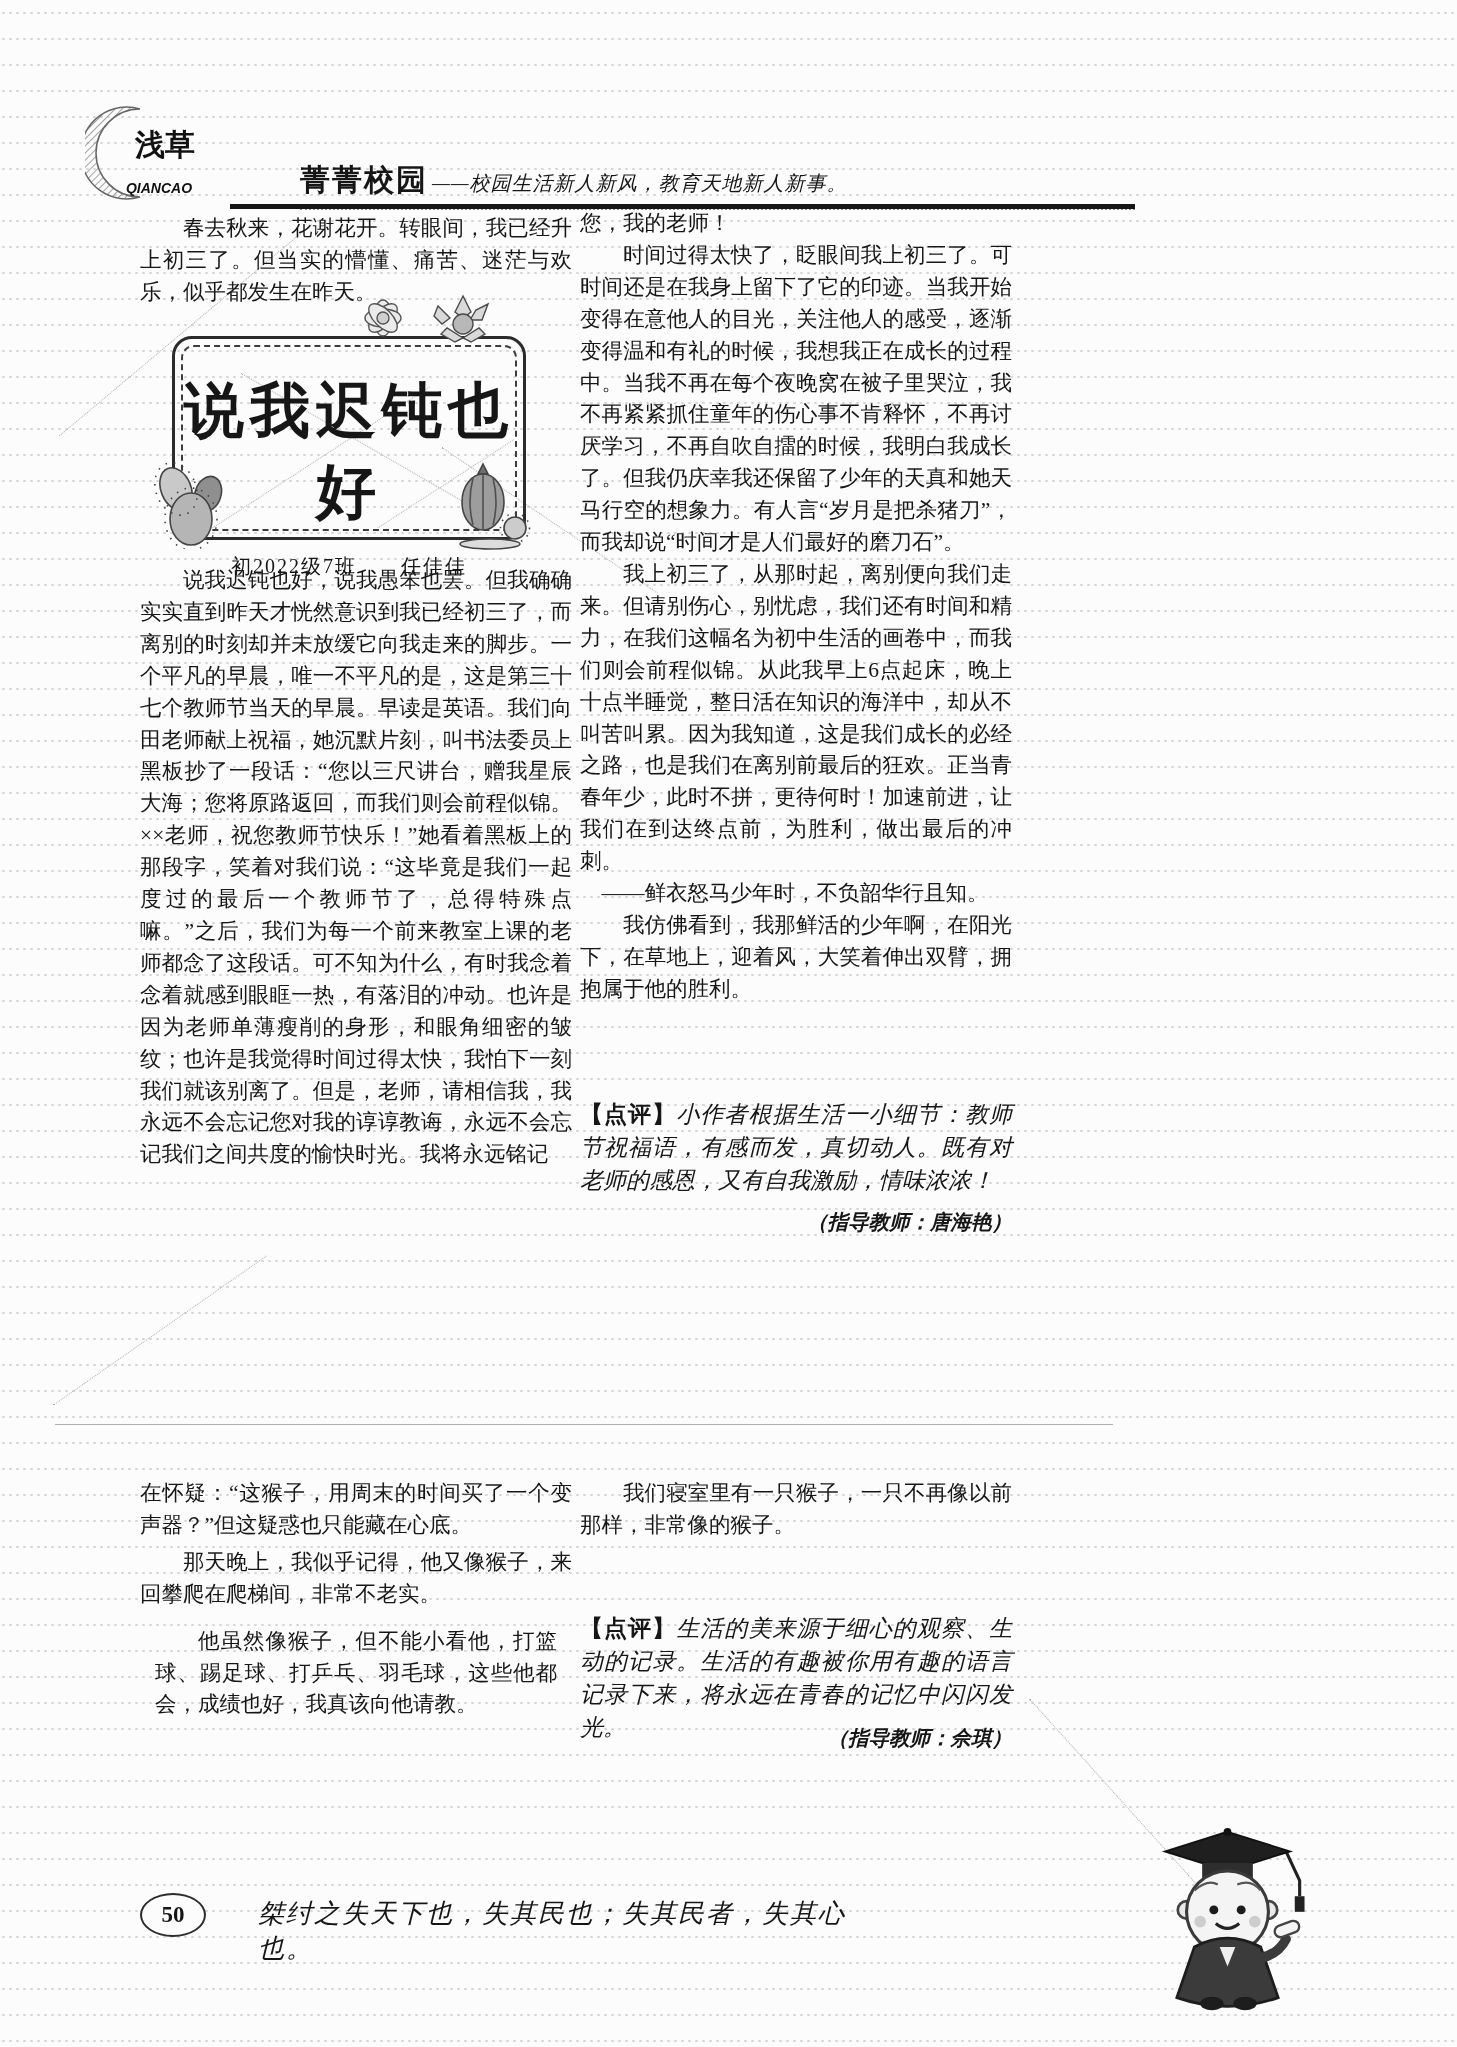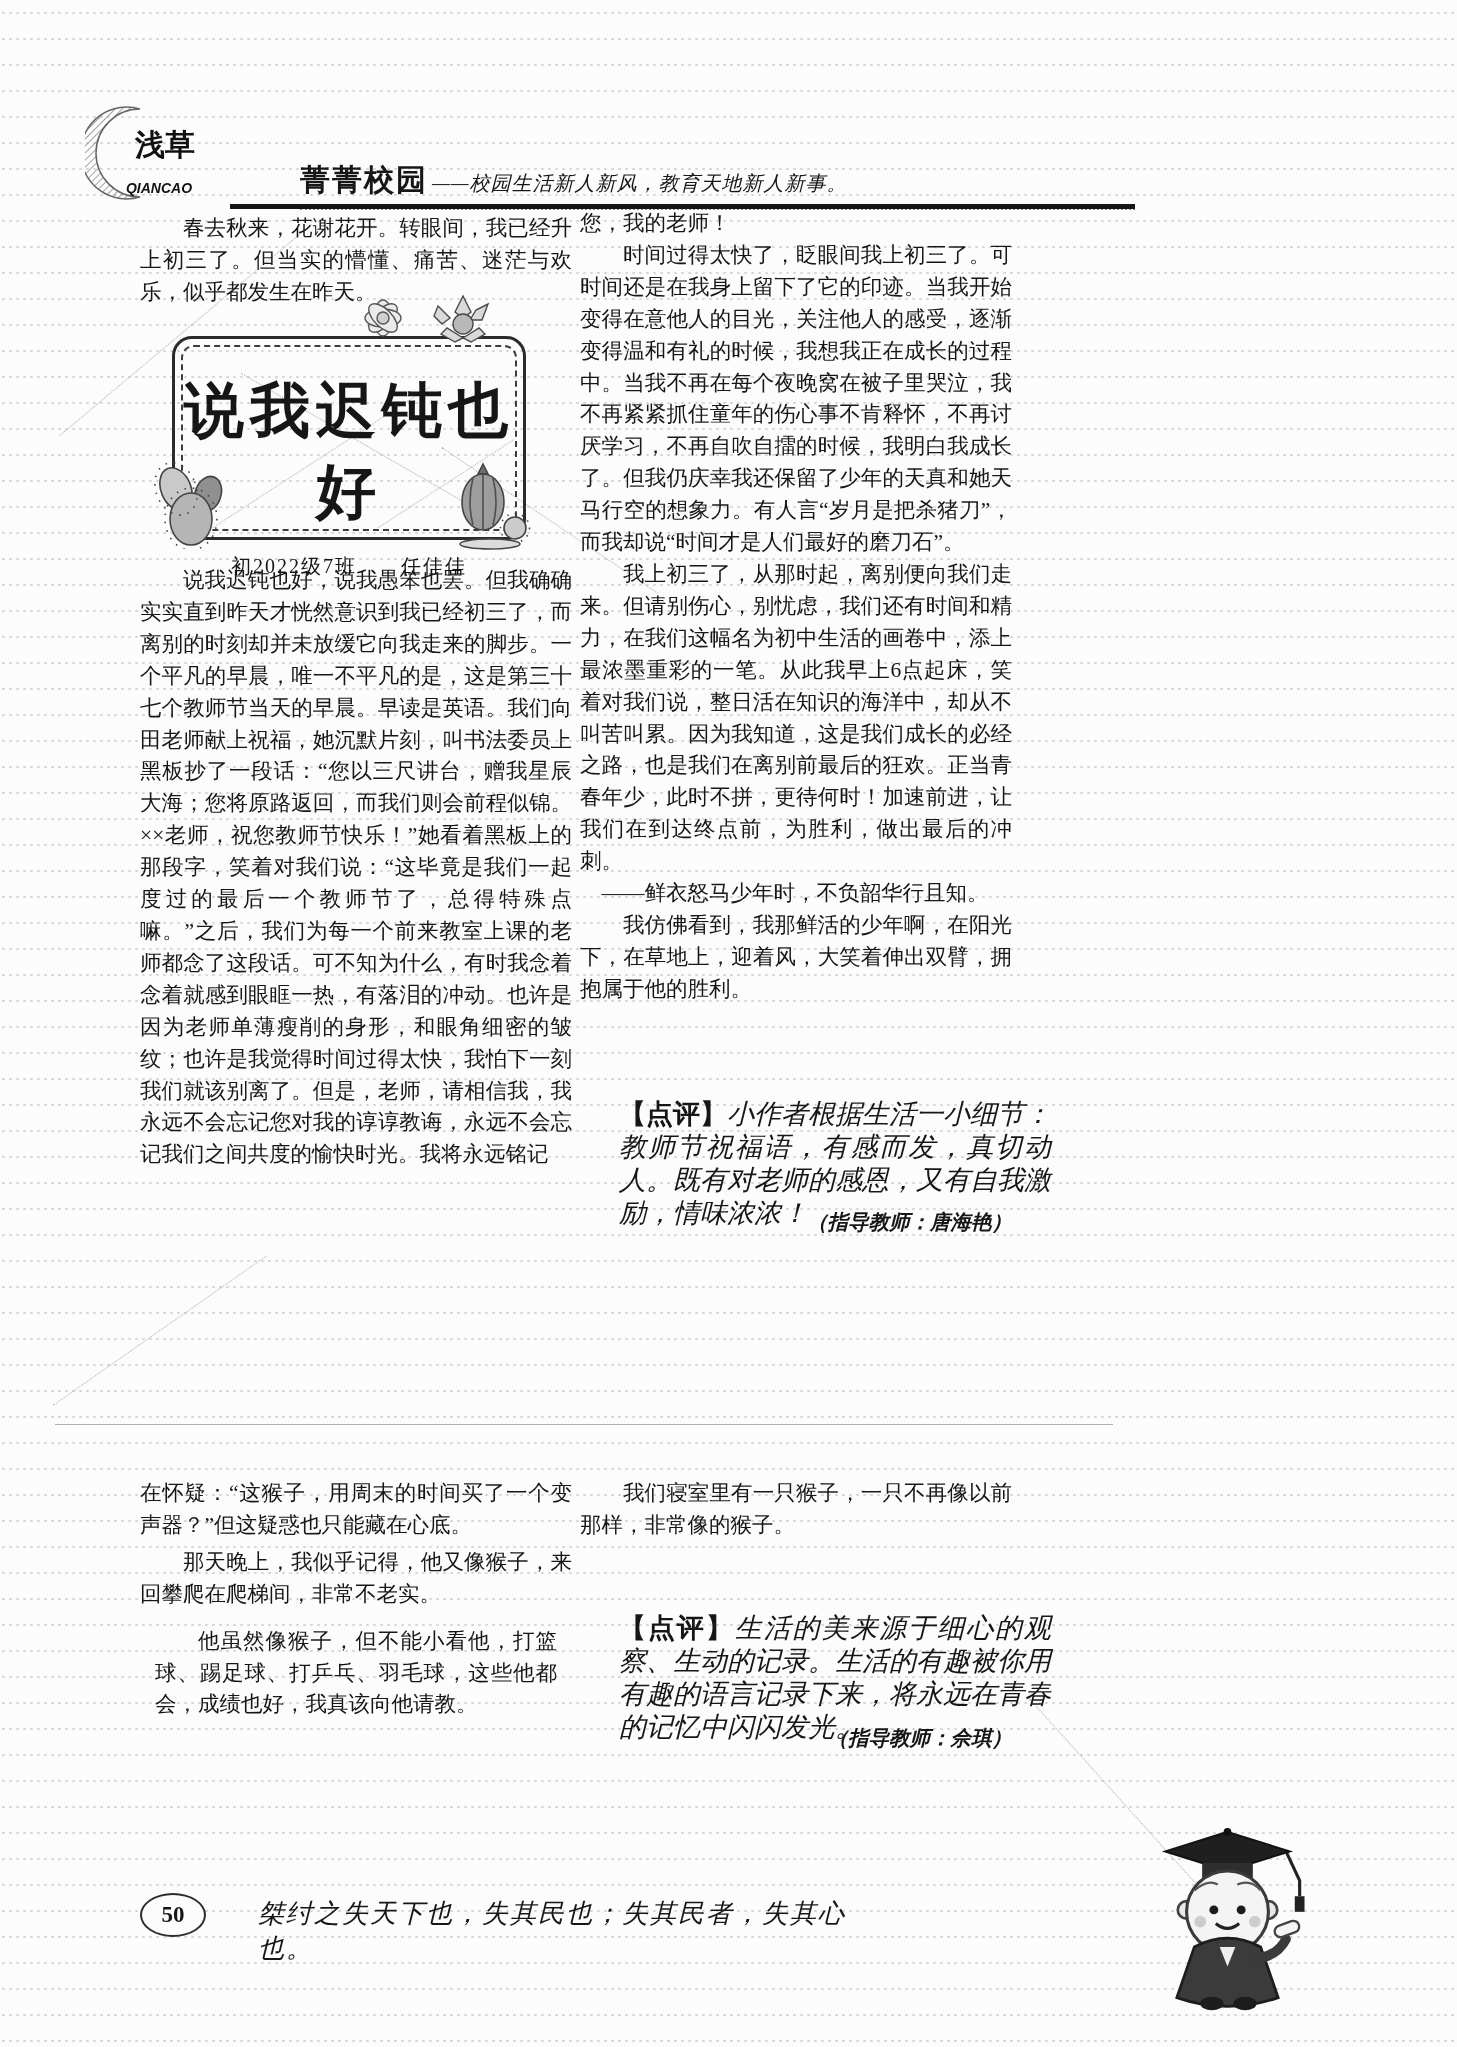--- a/index.html
+++ b/index.html
@@ -21,21 +21,21 @@
   .hei{font-family:"Liberation Sans","DejaVu Sans",sans-serif;}
   .section-title{font-weight:bold;font-size:30px;letter-spacing:2px;}
   .tagline{font-size:20px;font-style:italic;letter-spacing:1px;}
   .tagline-wrap{border-bottom:2px dotted #8a8a8a;padding-bottom:7px;}
   .rule-thick{height:5px;background:#161616;}
   .title-box{border:3px solid #2b2b2b;border-radius:20px;}
   .title-box-inner{position:absolute;inset:6px;border:2px dashed #3c3c3c;border-radius:13px;}
   .box-clip{position:absolute;inset:9px;overflow:hidden;border-radius:11px;}
   .essay-title{font-weight:800;font-size:60px;letter-spacing:6px;text-align:center;margin-top:32px;}
   .essay-byline{font-size:20px;letter-spacing:2px;text-align:center;margin-top:20px;}
-  .review{font-style:italic;font-size:27px;line-height:33px;text-align:justify;margin-left:39px;}
+  .review{font-style:italic;font-size:23px;line-height:33px;text-align:justify;}
   .review-label{font-weight:bold;font-style:normal;font-family:"Liberation Sans","DejaVu Sans",sans-serif;}
   .credit{font-weight:bold;font-style:italic;font-size:20.5px;text-align:right;padding-right:14px;}
   .closing-line{text-indent:1em;}
   .diag{border-top:1.6px dotted #b3b3b3;}
   .sep-line{border-top:1.5px solid #b0b0b0;}
   .page-badge{
     width:62px;height:40px;border:2.5px solid #2d2d2d;border-radius:50%;
     display:flex;align-items:center;justify-content:center;
     font-size:23px;font-weight:bold;background:#fcfcfc;
   }
@@ -120,21 +120,21 @@
       <circle cx="70" cy="76" r="14.5" fill="none" stroke-dasharray="1.5,6"></circle>
       <ellipse cx="45" cy="92" rx="30" ry="5" fill="#dcdcdc"></ellipse>
     </g>
   </svg>
 
   <p class="abs para col indent" style="left:140px;top:565px;margin:0;">说我迟钝也好，说我愚笨也罢。但我确确实实直到昨天才恍然意识到我已经初三了，而离别的时刻却并未放缓它向我走来的脚步。一个平凡的早晨，唯一不平凡的是，这是第三十七个教师节当天的早晨。早读是英语。我们向田老师献上祝福，她沉默片刻，叫书法委员上黑板抄了一段话：“您以三尺讲台，赠我星辰大海；您将原路返回，而我们则会前程似锦。××老师，祝您教师节快乐！”她看着黑板上的那段字，笑着对我们说：“这毕竟是我们一起度过的最后一个教师节了，总得特殊点嘛。”之后，我们为每一个前来教室上课的老师都念了这段话。可不知为什么，有时我念着念着就感到眼眶一热，有落泪的冲动。也许是因为老师单薄瘦削的身形，和眼角细密的皱纹；也许是我觉得时间过得太快，我怕下一刻我们就该别离了。但是，老师，请相信我，我永远不会忘记您对我的谆谆教诲，永远不会忘记我们之间共度的愉快时光。我将永远铭记</p>
 
   <div class="abs col" style="left:580px;top:208px;">
     <p class="para" style="margin:0;">您，我的老师！</p>
     <p class="para indent" style="margin:0;">时间过得太快了，眨眼间我上初三了。可时间还是在我身上留下了它的印迹。当我开始变得在意他人的目光，关注他人的感受，逐渐变得温和有礼的时候，我想我正在成长的过程中。当我不再在每个夜晚窝在被子里哭泣，我不再紧紧抓住童年的伤心事不肯释怀，不再讨厌学习，不再自吹自擂的时候，我明白我成长了。但我仍庆幸我还保留了少年的天真和她天马行空的想象力。有人言“岁月是把杀猪刀”，而我却说“时间才是人们最好的磨刀石”。</p>
-    <p class="para indent" style="margin:0;">我上初三了，从那时起，离别便向我们走来。但请别伤心，别忧虑，我们还有时间和精力，在我们这幅名为初中生活的画卷中，添上最浓墨重彩的一笔。从此我早上6点起床，笑着对我们说，整日活在知识的海洋中，却从不叫苦叫累。因为我知道，这是我们成长的必经之路，也是我们在离别前最后的狂欢。正当青春年少，此时不拼，更待何时！加速前进，让我们在到达终点前，为胜利，做出最后的冲刺。</p>
+    <p class="para indent" style="margin:0;">我上初三了，从那时起，离别便向我们走来。但请别伤心，别忧虑，我们还有时间和精力，在我们这幅名为初中生活的画卷中，而我们则会前程似锦。从此我早上6点起床，晚上十点半睡觉，整日活在知识的海洋中，却从不叫苦叫累。因为我知道，这是我们成长的必经之路，也是我们在离别前最后的狂欢。正当青春年少，此时不拼，更待何时！加速前进，让我们在到达终点前，为胜利，做出最后的冲刺。</p>
     <p class="para closing-line" style="margin:0;">——鲜衣怒马少年时，不负韶华行且知。</p>
     <p class="para indent" style="margin:0;">我仿佛看到，我那鲜活的少年啊，在阳光下，在草地上，迎着风，大笑着伸出双臂，拥抱属于他的胜利。</p>
   </div>
 
   <div class="abs col review" style="left:580px;top:1098px;">
     <span class="review-label">【点评】</span><span>小作者根据生活一小细节：教师节祝福语，有感而发，真切动人。既有对老师的感恩，又有自我激励，情味浓浓！</span>
   </div>
   <div class="abs col credit" style="left:580px;top:1208px;">（指导教师：唐海艳）</div>
 
   <div class="abs sep-line" style="left:55px;top:1424px;width:1058px;"></div>

